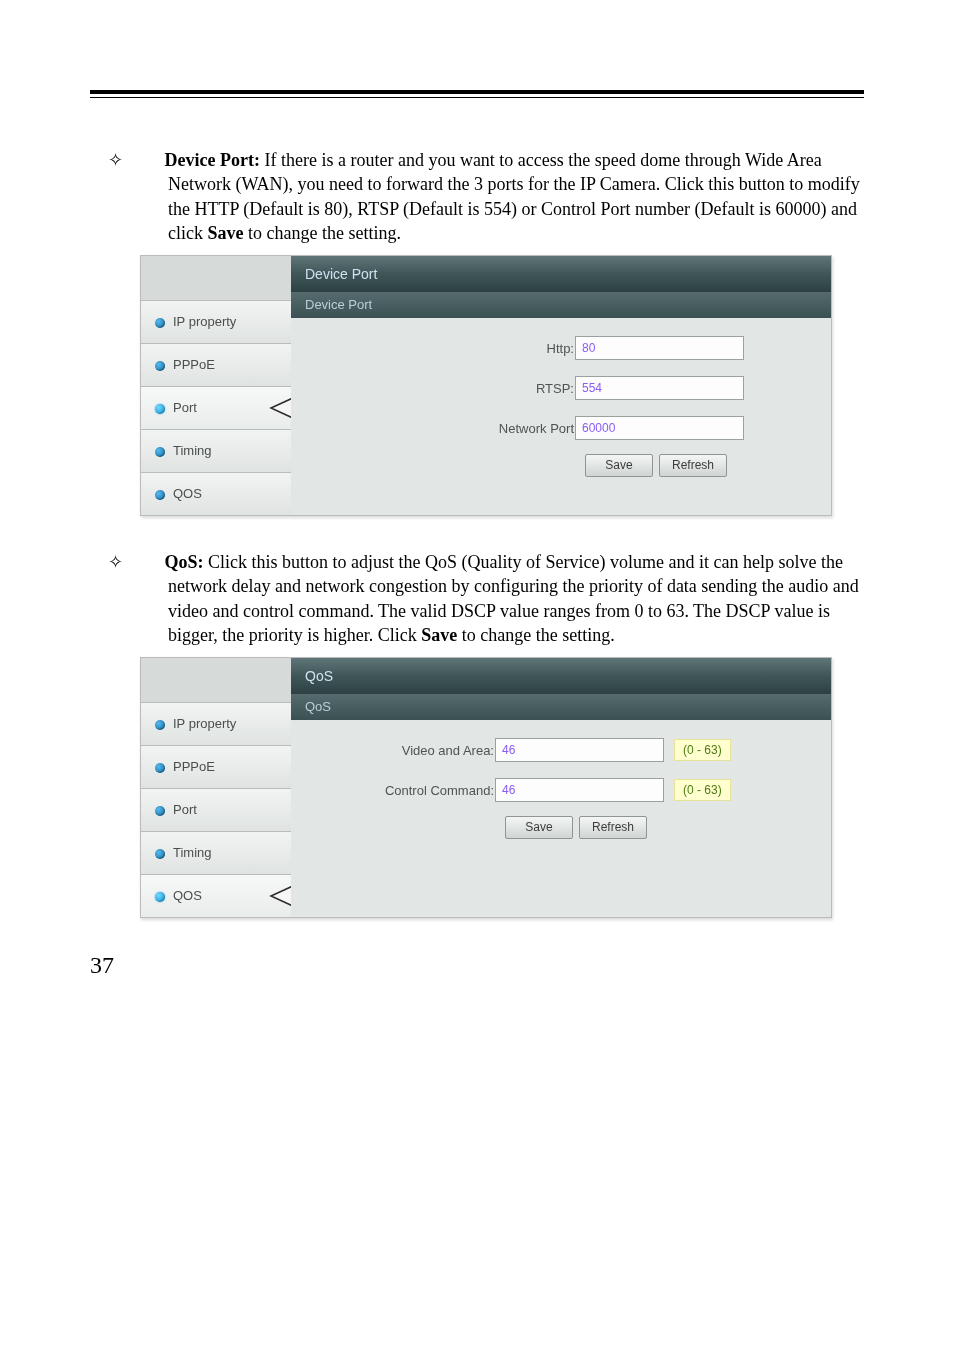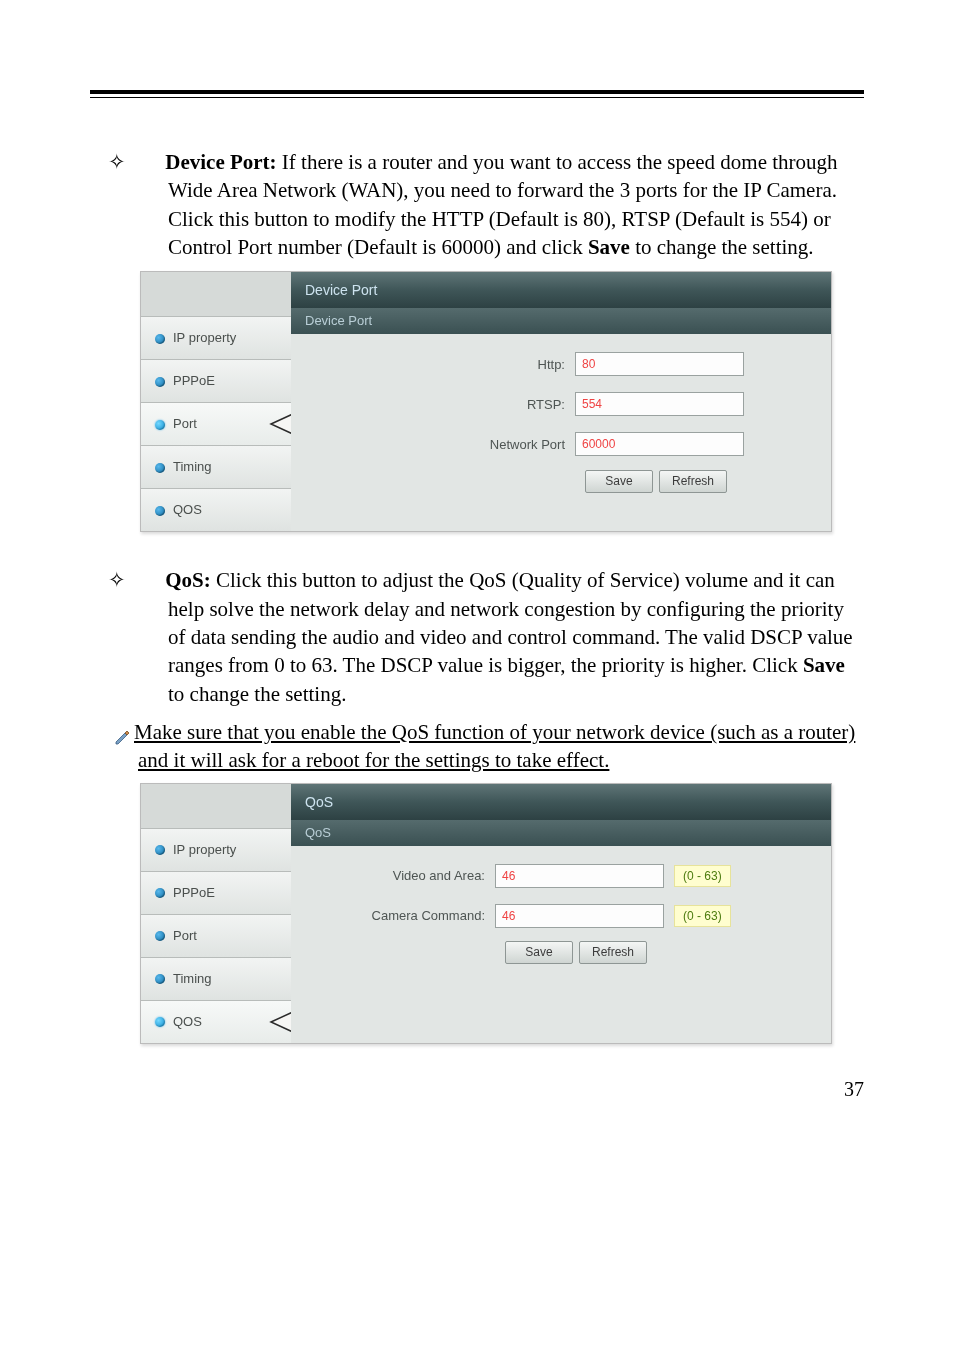--- a/index.html
+++ b/index.html
@@ -14,21 +14,21 @@
     padding: 90px 90px 40px 90px;
     box-sizing: border-box;
   }
   .rule {
     border-top: 4px solid #000;
     border-bottom: 1px solid #000;
     height: 3px;
     margin-bottom: 50px;
   }
   .body-block {
-    font-size: 21px;
+    font-size: 18px;
     line-height: 1.35;
     margin-left: 30px;
     margin-bottom: 10px;
   }
   .body-block .hang {
     padding-left: 48px;
     text-indent: -30px;
   }
   .diamond {
     display: inline-block;
@@ -126,35 +126,35 @@
   }
   .row {
     display: flex;
     align-items: center;
     height: 40px;
   }
   .row .lbl {
     width: 270px;
     flex: 0 0 270px;
     text-align: right;
-    padding-right: 10px;
+    padding-right: 1px;
     color: #4e5553;
     font-size: 13px;
     box-sizing: border-box;
   }
   .screenshot.qos .row .lbl { width: 190px; flex: 0 0 190px; }
   .row .inp input {
     width: 155px;
     height: 22px;
     border: 1px solid #9aa2a0;
     background: #fdfdfd;
     padding: 0 6px;
     font-family: Verdana, Arial, sans-serif;
     font-size: 12px;
-    color: #ef4444;
+    color: #8b5cf6;
   }
   .row .hint {
     margin-left: 10px;
     background: #fffecf;
     border: 1px solid #e7e39a;
     padding: 3px 8px;
     font-size: 12px;
     color: #4d7c0f;
   }
   .btn-row {
@@ -172,22 +172,22 @@
     line-height: 21px;
     text-align: center;
     font-size: 12px;
     color: #3c3c3c;
     background: linear-gradient(#f4f6f5,#cfd5d2);
     border: 1px solid #8e9694;
     border-radius: 2px;
     box-sizing: border-box;
   }
   .page-number {
-    text-align: right;
-    font-size: 20px;
+    text-align: left;
+    font-size: 24px;
     margin-top: 32px;
   }
 </style>
 </head>
 <body>
 
 <div class="page">
   <div class="rule"></div>
 
   <div class="body-block">
@@ -235,28 +235,20 @@
         </div>
       </div>
     </div>
   </div>
 
   <div class="body-block">
     <div class="hang">
       <span class="diamond">✧</span>
       <span class="bold">QoS:</span><span> Click this button to adjust the QoS (Quality of Service) volume and it can help solve the network delay and network congestion by configuring the priority of data sending the audio and video and control command.    The valid DSCP value ranges from 0 to 63. The DSCP value is bigger, the priority is higher. Click </span><span class="bold">Save</span><span> to change the setting.</span>
     </div>
-  </div>
-  <div class="note-line">
-    <span class="pencil">
-      <svg width="18" height="18" viewBox="0 0 18 18">
-          <path d="M2 14 L11 5 L13 7 L4 16 L2 16 Z" fill="#7aa0c4" stroke="#3a5e83" stroke-width="0.8"></path>
-          <path d="M11 5 L13 3 L15 5 L13 7 Z" fill="#d08a4a" stroke="#7a4e1e" stroke-width="0.8"></path>
-        </svg>
-    </span><span>Make sure that you enable the QoS function of your network device (such as a router) and it will ask for a reboot for the settings to take effect.</span>
   </div>
 
   <div class="screenshot qos">
     <div class="sidebar">
       <div class="side-spacer"></div>
       <div class="side-item"><span class="side-bullet"></span><span>IP property</span></div>
       <div class="side-item"><span class="side-bullet"></span><span>PPPoE</span></div>
       <div class="side-item"><span class="side-bullet"></span><span>Port</span></div>
       <div class="side-item"><span class="side-bullet"></span><span>Timing</span></div>
       <div class="side-item active">
@@ -271,21 +263,21 @@
     <div class="content">
       <div class="header-bar">QoS</div>
       <div class="sub-bar">QoS</div>
       <div class="form-area">
         <div class="row">
           <div class="lbl">Video and Area:</div>
           <div class="inp"><input type="text" value="46" style=""></div>
           <div class="hint">(0 - 63)</div>
         </div>
         <div class="row">
-          <div class="lbl">Camera Command:</div>
+          <div class="lbl">Control Command:</div>
           <div class="inp"><input type="text" value="46" style=""></div>
           <div class="hint">(0 - 63)</div>
         </div>
         <div class="btn-row">
           <span class="btn">Save</span>
           <span class="btn">Refresh</span>
         </div>
       </div>
     </div>
   </div>

